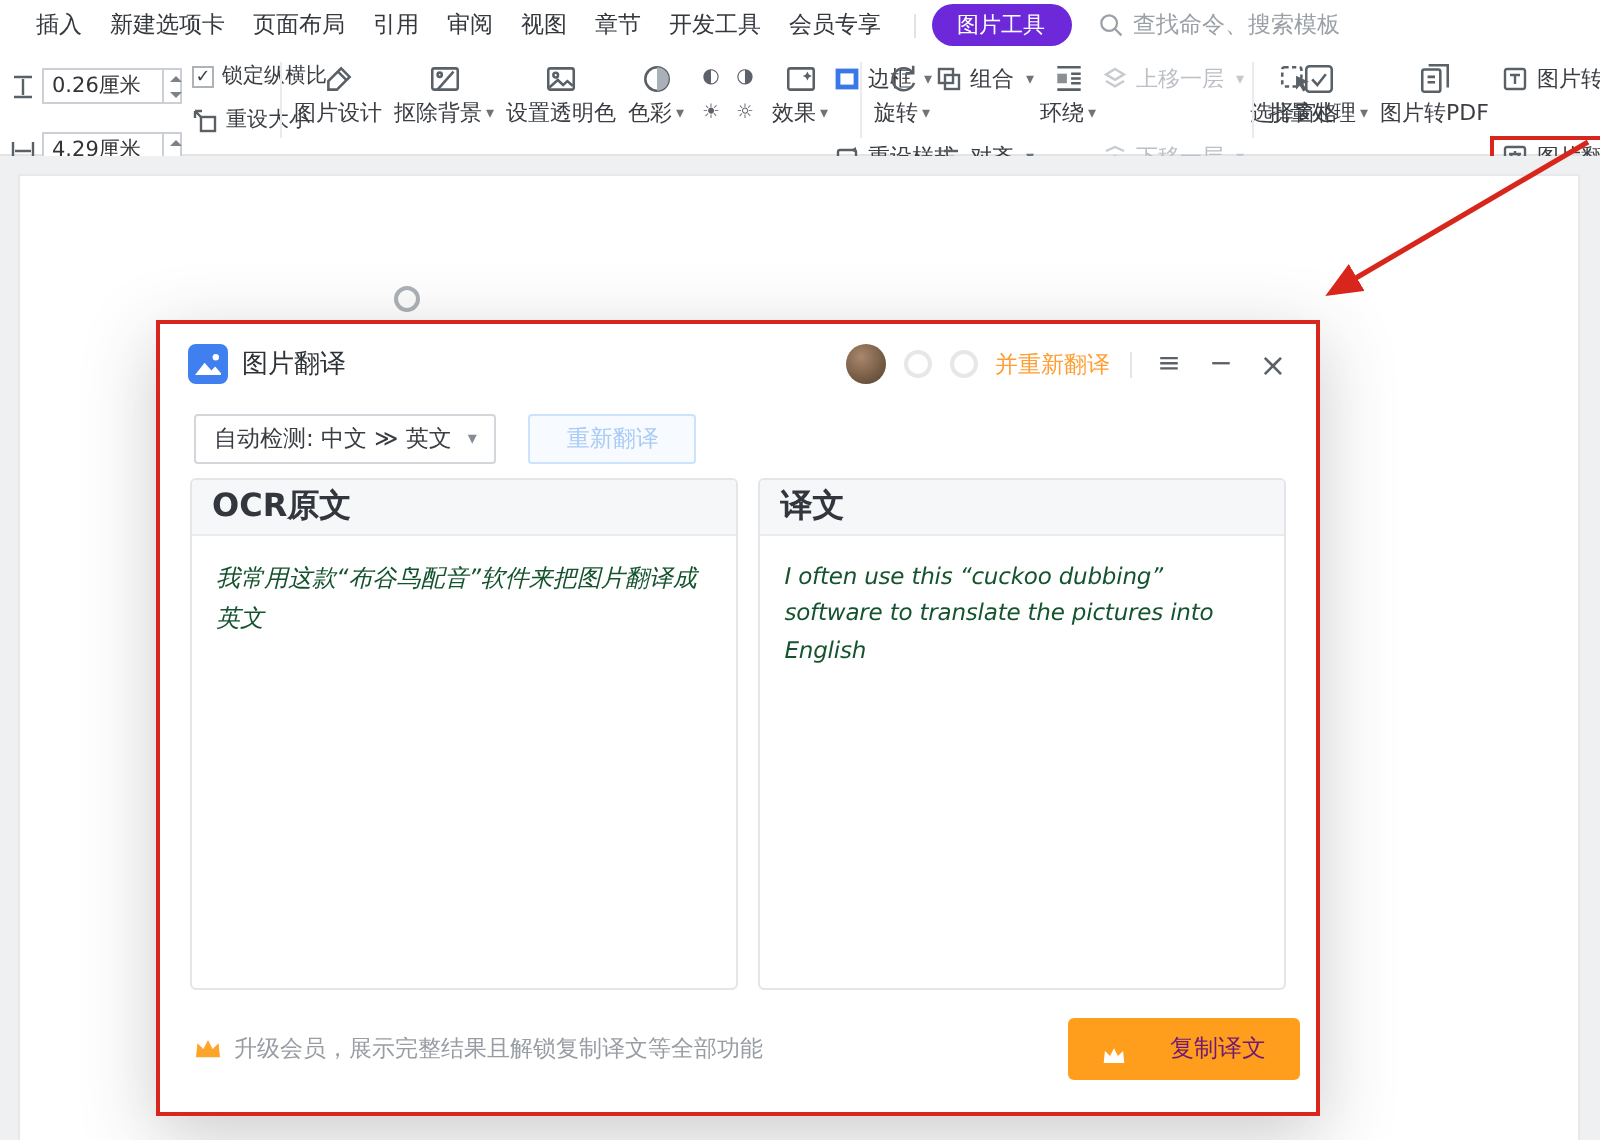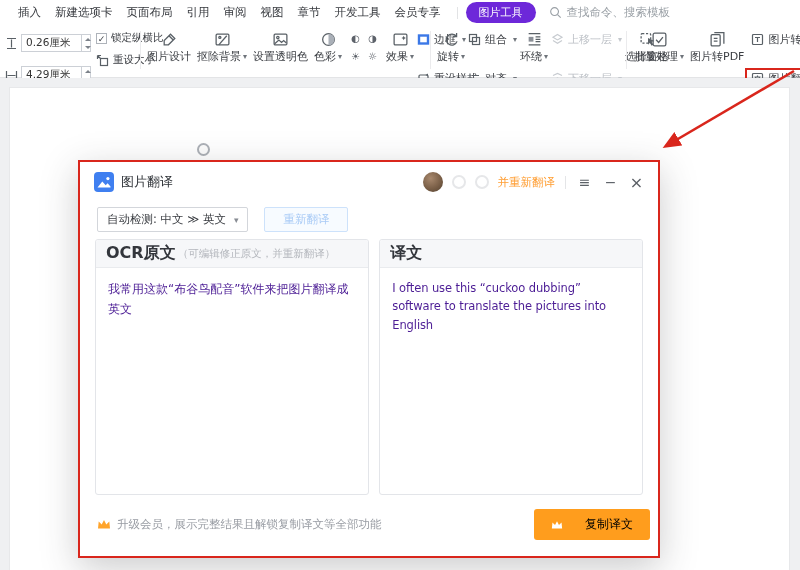--- a/index.html
+++ b/index.html
@@ -74,26 +74,26 @@
   .lang-caret{font-size:9px;color:#878c93;}
   .retranslate{margin-left:16px;height:25px;box-sizing:border-box;border:1px solid #cde2fb;background:#f7fbff;
                color:#a9cbf6;font-size:11.5px;border-radius:2px;padding:0 18px;display:flex;align-items:center;}
   .panels{position:absolute;left:15px;right:15px;top:77px;bottom:61px;display:flex;gap:10px;}
   .panel{flex:1;border:1px solid #e3e5e9;border-radius:3px;background:#fff;display:flex;flex-direction:column;overflow:hidden;}
   .panel.left{flex:1.04;}
   .phead{height:27px;background:#f6f7f9;border-bottom:1px solid #e9ebee;display:flex;align-items:center;
          padding:0 10px;flex:none;}
   .ptitle{font-size:16px;font-weight:bold;color:#33363c;}
   .pnote{font-size:10.5px;color:#b3b6bc;margin-left:2px;white-space:nowrap;}
-  .pbody{padding:11px 12px;font-size:12px;color:#4c1d95;line-height:1.7;}
+  .pbody{padding:11px 12px;font-size:12px;color:#14532d;line-height:1.7;font-style:italic;}
   .pbody.en{font-size:11.5px;line-height:1.6;letter-spacing:-0.1px;}
   .dlg-foot{position:absolute;left:17px;right:8px;bottom:16px;display:flex;align-items:center;justify-content:space-between;}
   .foot-note{display:flex;align-items:center;gap:6px;font-size:11.5px;color:#989ca3;}
-  .copy-btn{background:#ff9d1d;border:0;border-radius:3px;color:#000000;font-size:12px;padding:7px 17px;
-            display:flex;align-items:center;gap:22px;cursor:pointer;
+  .copy-btn{background:#ff9d1d;border:0;border-radius:3px;color:#701a75;font-size:12px;padding:7px 17px;
+            display:flex;align-items:flex-end;gap:22px;cursor:pointer;
             font-family:"DejaVu Sans","Liberation Sans",sans-serif;}
 
   .arrow-overlay{position:absolute;left:0;top:0;width:800px;height:570px;pointer-events:none;z-index:20;}
 </style>
 </head>
 <body>
 
 <div class="app">
 
   <div class="menubar">
@@ -403,21 +403,20 @@
       </span>
       <span class="retranslate">
         <span>重新翻译</span>
       </span>
     </div>
 
     <div class="panels">
       <div class="panel left">
         <div class="phead">
           <span class="ptitle">OCR原文</span>
-          <span class="pnote">（可编辑修正原文，并重新翻译）</span>
         </div>
         <div class="pbody">我常用这款“布谷鸟配音”软件来把图片翻译成英文</div>
       </div>
       <div class="panel">
         <div class="phead">
           <span class="ptitle">译文</span>
         </div>
         <div class="pbody en">I often use this “cuckoo dubbing” software to translate the pictures into English</div>
       </div>
     </div>

